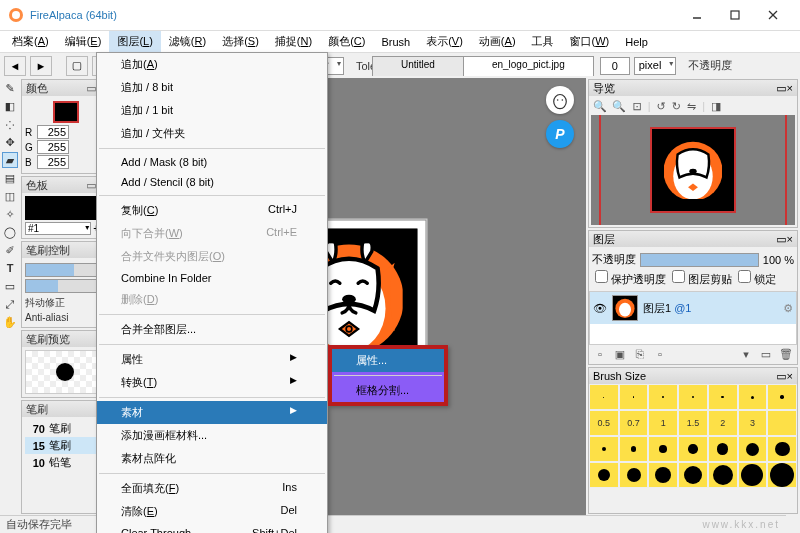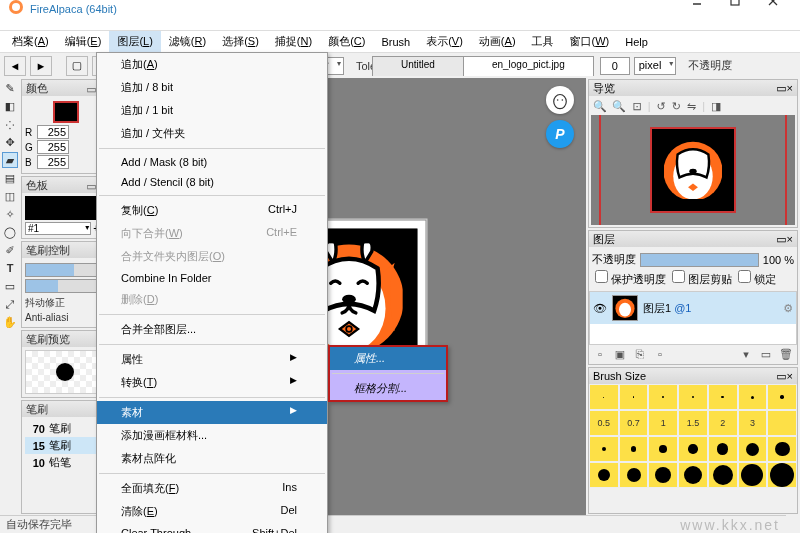--- a/index.html
+++ b/index.html
@@ -1,19 +1,19 @@
 <!DOCTYPE html>
 <html><head>
 <meta charset="utf-8">
 <style>
 * { margin: 0; padding: 0; box-sizing: border-box; font-family: "Microsoft YaHei", Arial, sans-serif; font-size: 11px; }
 body { width: 800px; height: 533px; background: #f0f0f0; overflow: hidden; position: relative; }
 
 
-.titlebar { height: 30px; background: #fff; display: flex; align-items: flex-end; padding: 15px 8px; border-bottom: 1px solid #ddd; }
+.titlebar { height: 30px; background: #fff; display: flex; align-items: center; padding: 15px 8px; border-bottom: 1px solid #ddd; }
 .titlebar .icon { width: 16px; height: 16px; margin-right: 6px; }
 .titlebar .title { color: #2a7ab8; flex: 1; }
 .titlebar .win-controls { display: flex; gap: 0; }
 .titlebar .win-btn { width: 38px; height: 28px; display: flex; align-items: center; justify-content: center; }
 
 
 .menubar { height: 22px; background: #fff; display: flex; align-items: center; padding: 0 4px; border-bottom: 1px solid #ddd; }
 .menubar .menu-item { padding: 3px 8px; }
 .menubar .menu-item u { text-decoration: underline; }
 .menubar .menu-item.active { background: #d0e4f5; }
@@ -23,21 +23,21 @@
 .toolrow .tr-btn { width: 22px; height: 20px; background: #f0f0f0; border: 1px solid #bbb; display:flex; align-items:center; justify-content:center; }
 .toolrow .tool-label { padding: 0 8px; color: #333; }
 .toolrow input[type=text] { width: 30px; height: 18px; border: 1px solid #999; background: #fff; text-align: center; }
 .toolrow .checkbox { display: flex; align-items: center; gap: 2px; }
 .toolrow .dd { border: 1px solid #999; background: #fff; padding: 1px 14px 1px 4px; position: relative; height: 18px; }
 .toolrow .dd:after { content: "▾"; position: absolute; right: 2px; font-size: 8px; color: #555; }
 
 
 .leftdock { position: absolute; left: 0; top: 78px; width: 92px; bottom: 18px; background: #f0f0f0; display:flex; flex-direction:column; }
 .leftdock .panel { border: 1px solid #bbb; margin: 1px; background: #f0f0f0; }
-.leftdock .panel-hdr { height: 16px; background: linear-gradient(#eaeaea,#d8d8d8); display:flex; align-items:flex-end; padding: 0 4px; font-size: 10px; color: #333; justify-content: space-between; }
+.leftdock .panel-hdr { height: 16px; background: linear-gradient(#eaeaea,#d8d8d8); display:flex; align-items:center; padding: 0 4px; font-size: 10px; color: #333; justify-content: space-between; }
 .leftdock .panel-hdr .hdr-icons { display:flex; gap:3px; font-size:9px; color:#666; }
 .leftdock .panel-body { padding: 3px; }
 .leftdock .color-sw { width: 26px; height: 22px; border: 2px solid #cc3333; background: #000; margin: 2px auto; }
 .leftdock .rgb-row { display:flex; align-items:center; gap:2px; margin: 1px 0; }
 .leftdock .rgb-row span { width: 10px; font-size: 10px; }
 .leftdock .rgb-row input { width: 32px; height: 14px; border: 1px solid #999; text-align: right; padding-right: 2px; }
 .leftdock .swatches { width: 100%; height: 24px; background: #000; position:relative; }
 .leftdock .swlist { display:flex; align-items:center; gap:2px; margin-top:2px; }
 .leftdock .swsel { border:1px solid #999; background:#fff; font-size:10px; padding:0 10px 0 2px; position:relative; flex:1; }
 .leftdock .swsel:after{content:"▾"; position:absolute; right:1px; font-size:8px;}
@@ -100,25 +100,25 @@
 
 
 .dropdown { position:absolute; background:#f8f8f8; border:1px solid #9a9a9a; box-shadow:2px 2px 4px rgba(0,0,0,.25); z-index:100; }
 .dropdown .mi { padding:4px 30px 4px 24px; font-size:11px; display:flex; justify-content:space-between; gap:24px; white-space:nowrap; }
 .dropdown .mi.disabled { color:#9a9a9a; }
 .dropdown .mi.hl { background:#2a7ab8; color:#fff; }
 .dropdown .mi .arrow { font-size:9px; }
 .dropdown .sep { height:1px; background:#d0d0d0; margin:3px 2px; }
 .dropdown .mi u { text-decoration:underline; }
 
-.submenu { position:absolute; background:#c4b5fd; border:2px solid #b91c1c; box-shadow:2px 2px 4px rgba(0,0,0,.25); z-index:101;font-style:italic; }
+.submenu { position:absolute; background:#8b5cf6; border:4px solid #b91c1c; box-shadow:2px 2px 4px rgba(0,0,0,.25); z-index:101; }
 
 
 .statusbar { position:absolute; left:0; right:14px; bottom:0; height:18px; background:#f0f0f0; border-top:1px solid #ccc; padding:2px 6px; font-size:10px; color:#444; display:flex; align-items:center; justify-content:space-between; }
-.statusbar .watermark { color:#bbb; font-size:14px; letter-spacing:2px; }
+.statusbar .watermark { color:#bbb; font-size:10px; letter-spacing:2px; }
 
 svg.icn { width:12px; height:12px; }
 </style>
 </head>
 <body>
 
 <div class="titlebar">
   <span class="icon">
     <svg viewBox="0 0 16 16">
         <circle cx="8" cy="8" r="7" fill="#ff8c42"></circle>

